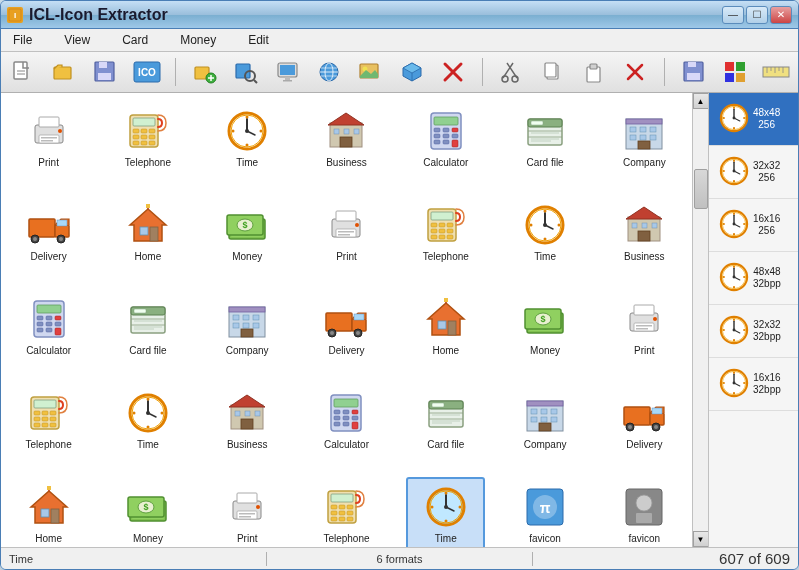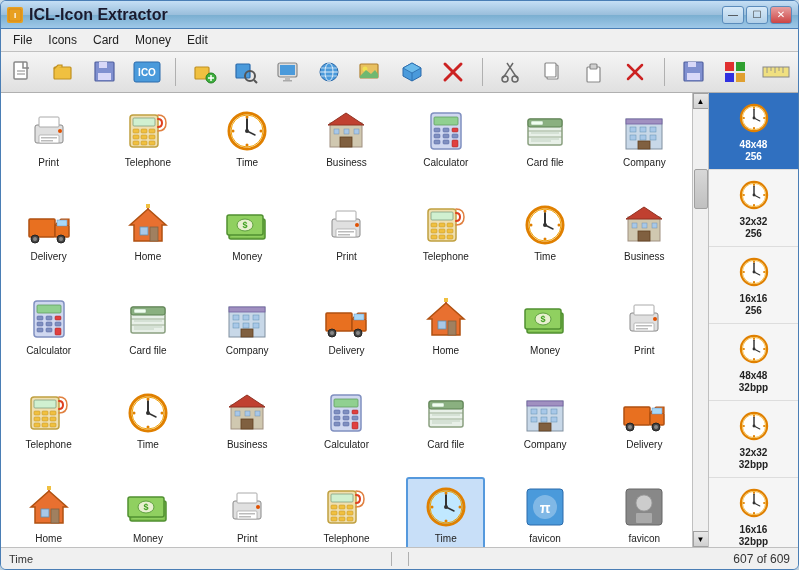--- a/index.html
+++ b/index.html
@@ -52,21 +52,21 @@
       background: linear-gradient(180deg, #d8eaf8, #b0cfe8);
       display: flex; align-items: center; justify-content: center;
       font-size: 10px; cursor: pointer; color: #333;
     }
     .title-btn.close { background: linear-gradient(180deg, #e8a0a0, #cc4444); color: white; }
     .menu-bar {
       background: #f0f0f0;
       border-bottom: 1px solid #c0c0c0;
       display: flex;
       padding: 2px 4px;
-      gap: 0;
+      gap: 16px;
     }
     .menu-item {
       padding: 2px 8px;
       cursor: pointer;
       border-radius: 2px;
       font-size: 12px;
       color: #222;
     }
     .toolbar {
       background: linear-gradient(180deg, #f5f5f5, #e0e0e0);
@@ -135,26 +135,25 @@
     .sidebar {
       width: 90px;
       background: #f5f5f5;
       border-left: 1px solid #c0c0c0;
       display: flex;
       flex-direction: column;
       overflow-y: auto;
     }
     .sidebar-item {
       display: flex;
-      flex-direction: column;
+      flex-direction: row;
       align-items: center;
       padding: 6px 6px;
       border-bottom: 1px solid #ddd;
       cursor: pointer;
-      font-weight: bold;
     }
     .sidebar-item.selected { background: #3070c0; }
     .sidebar-item.selected .sidebar-label { color: white; }
     .sidebar-icon {
       width: 38px; height: 38px;
       display: flex; align-items: center; justify-content: center;
       margin-bottom: 2px;
     }
     .sidebar-label {
       font-size: 10px;
@@ -187,21 +186,21 @@
     .status-bar {
       background: #f0f0f0;
       border-top: 1px solid #c0c0c0;
       height: 22px;
       display: flex;
       align-items: center;
       padding: 0 8px;
     }
     .status-left { flex: 1; font-size: 11px; color: #333; }
     .status-center { flex: 1; text-align: center; font-size: 11px; color: #333; }
-    .status-right { flex: 1; text-align: right; font-size: 12px; color: #333; }
+    .status-right { flex: 1; text-align: right; font-size: 15px; color: #333; }
     .status-sep { width: 1px; height: 14px; background: #b0b0b0; margin: 0 8px; }
   </style>
 </head>
 <body>
 
 <div class="window">
 
   <div class="title-bar">
     <div class="title-bar-icon">
       <svg width="14" height="14" viewBox="0 0 14 14">
@@ -212,21 +211,21 @@
     <span class="title-text">ICL-Icon Extractor</span>
     <div class="title-buttons">
       <div class="title-btn">—</div>
       <div class="title-btn">☐</div>
       <div class="title-btn close">✕</div>
     </div>
   </div>
 
   <div class="menu-bar">
     <div class="menu-item">File</div>
-    <div class="menu-item">Icons</div>
+    <div class="menu-item">View</div>
     <div class="menu-item">Card</div>
     <div class="menu-item">Money</div>
     <div class="menu-item">Edit</div>
   </div>
 
   <div class="toolbar">
 
     <div class="tb-btn" title="New">
       <svg width="24" height="24" viewBox="0 0 24 24">
           <rect x="3" y="2" width="13" height="17" rx="1" fill="white" stroke="#888" stroke-width="1.5"></rect>
@@ -1009,16 +1008,17 @@
           </div>
           <div class="sidebar-label" style="white-space: pre-line;">16x16
 32bpp</div>
         </div>
       </div>
   </div>
 
   <div class="status-bar">
     <span class="status-left">Time</span>
     <div class="status-sep"></div>
+    <span class="status-center">6 formats</span>
     <div class="status-sep"></div>
     <span class="status-right">607 of 609</span>
   </div>
 </div>
 
 </body></html>

